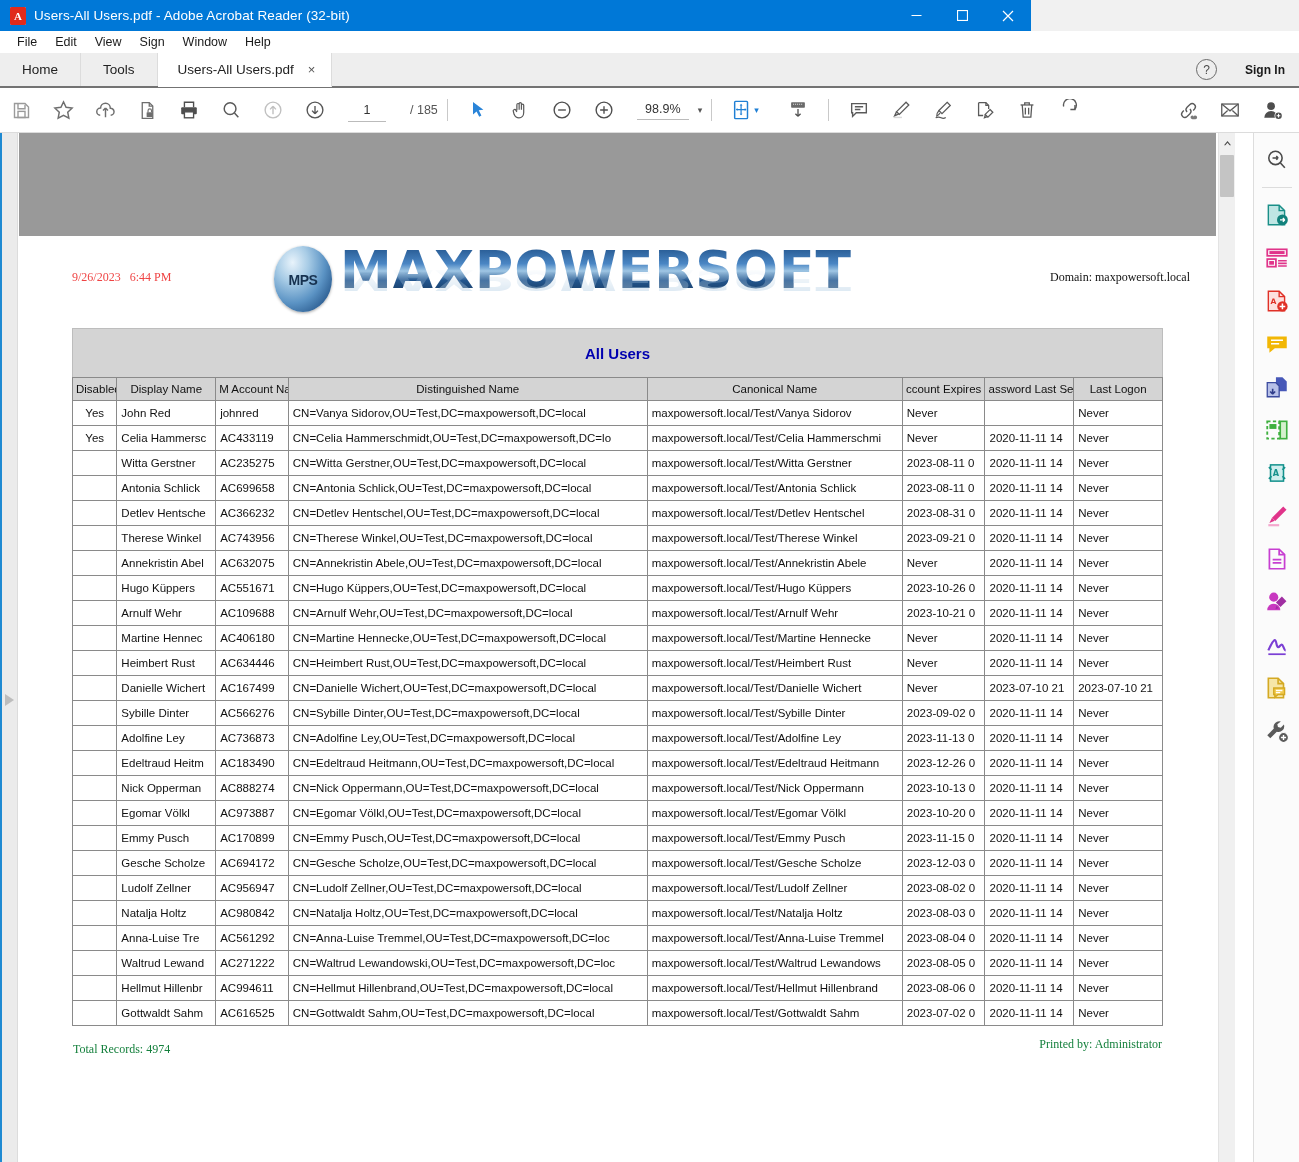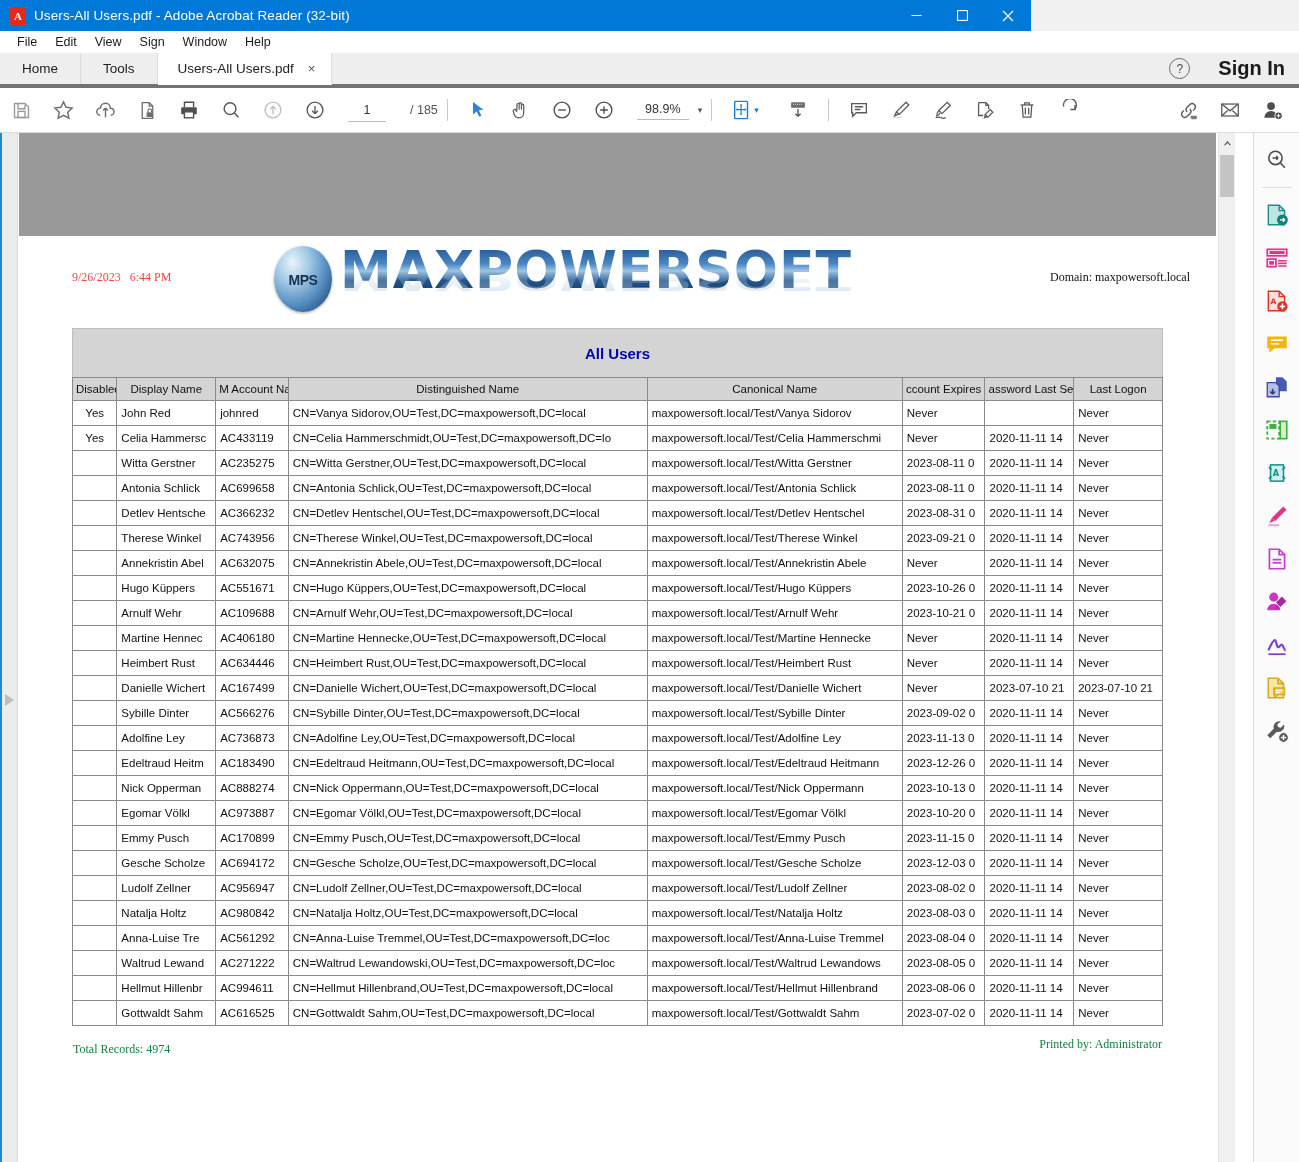--- a/index.html
+++ b/index.html
@@ -38,39 +38,39 @@
   
   .menubar{
     position:absolute;top:31px;left:0;width:1299px;height:22px;
     background:#ffffff;display:flex;align-items:center;padding-left:8px;box-sizing:border-box;
   }
   .menuitem{font-size:12.5px;color:#1a1a1a;padding:2px 9px;}
 
   
   .tabstrip{
     position:absolute;top:53px;left:0;width:1299px;height:35px;
-    background:#eeeeee;border-bottom:4px solid #737373;box-sizing:border-box;
+    background:#eeeeee;border-bottom:2px solid #737373;box-sizing:border-box;
     display:flex;align-items:stretch;
   }
   .tab{
     display:flex;align-items:center;padding:0 22px;font-size:13.5px;color:#222;
     border-right:1px solid #dcdcdc;
   }
   .tab.active{
     background:#ffffff;border-bottom:1px solid #ffffff;margin-bottom:-1px;
     padding:0 16px 0 20px;
   }
   .tab-close{font-size:13px;color:#555;margin-left:14px;}
   .tabstrip-right{margin-left:auto;display:flex;align-items:center;padding-right:14px;}
   .help-circle{
     width:19px;height:19px;border:1.3px solid #6a6a6a;border-radius:50%;
     display:flex;align-items:center;justify-content:center;font-size:12px;color:#4a4a4a;
     margin-right:28px;
   }
-  .signin{font-size:20px;color:#1a1a1a;font-weight:bold;}
+  .signin{font-size:12px;color:#1a1a1a;font-weight:bold;}
 
   
   .toolbar{
     position:absolute;top:88px;left:0;width:1299px;height:45px;
     background:#ffffff;border-bottom:1px solid #dcdcdc;box-sizing:border-box;
     display:flex;align-items:center;
   }
   .tool{width:42px;height:44px;display:flex;align-items:center;justify-content:center;}
   .tool svg{display:block;}
   .sep{width:1px;height:22px;background:#c9c9c9;margin:0 9px;}

